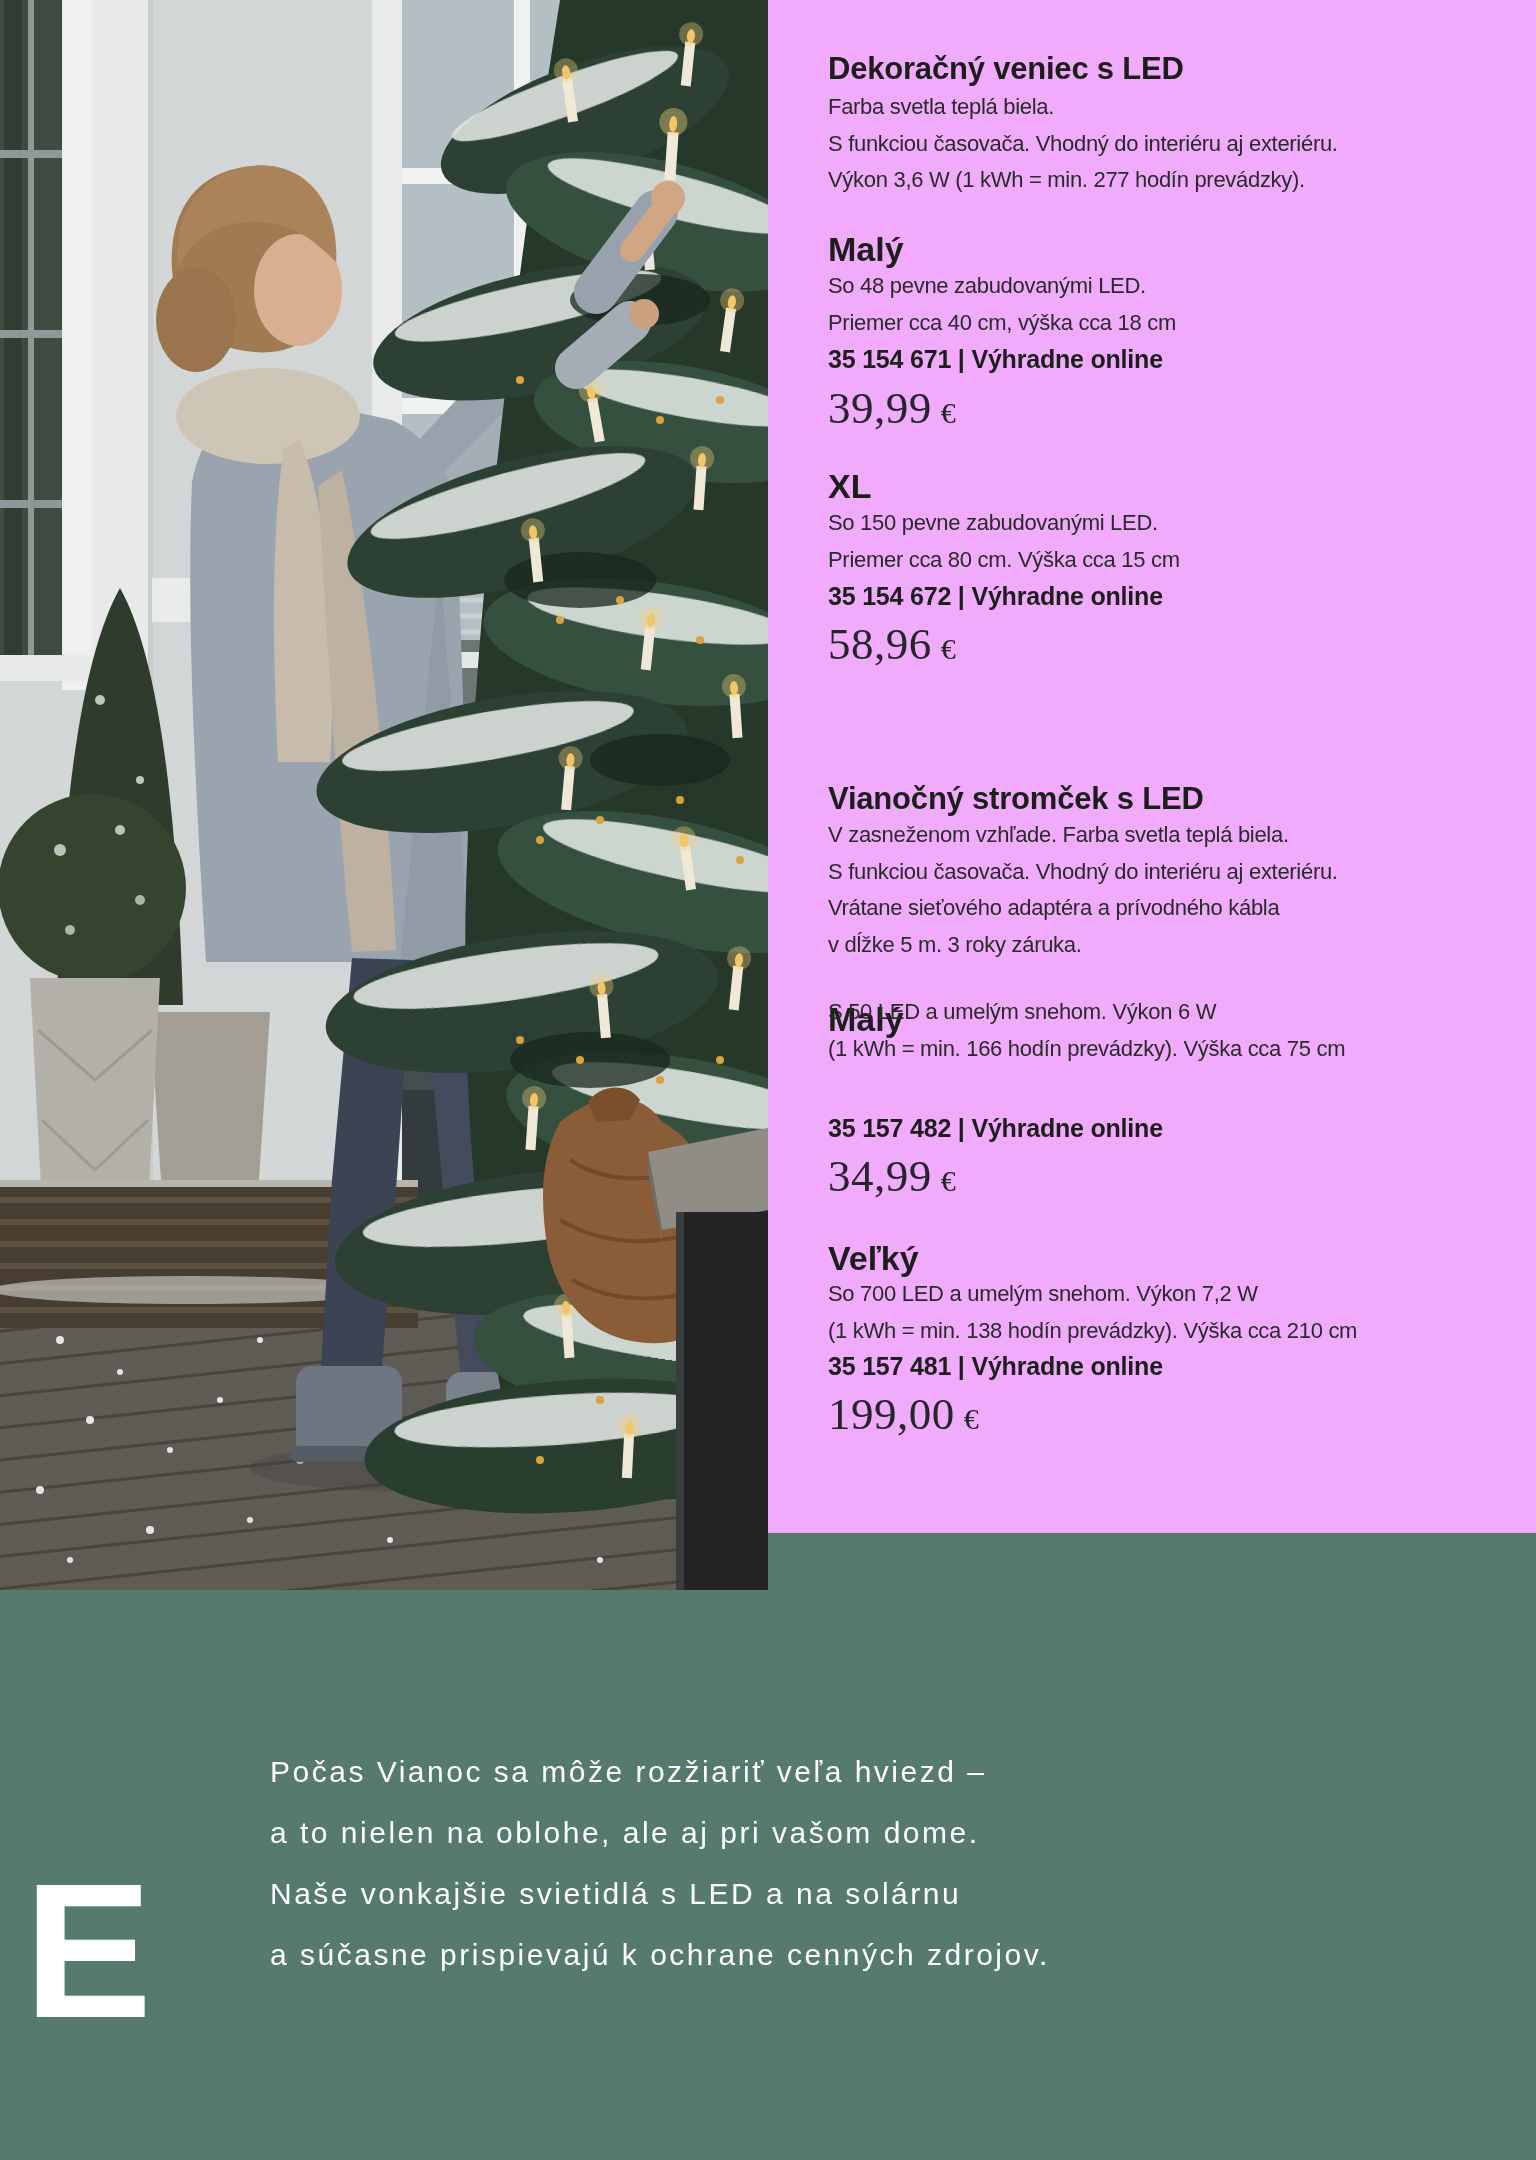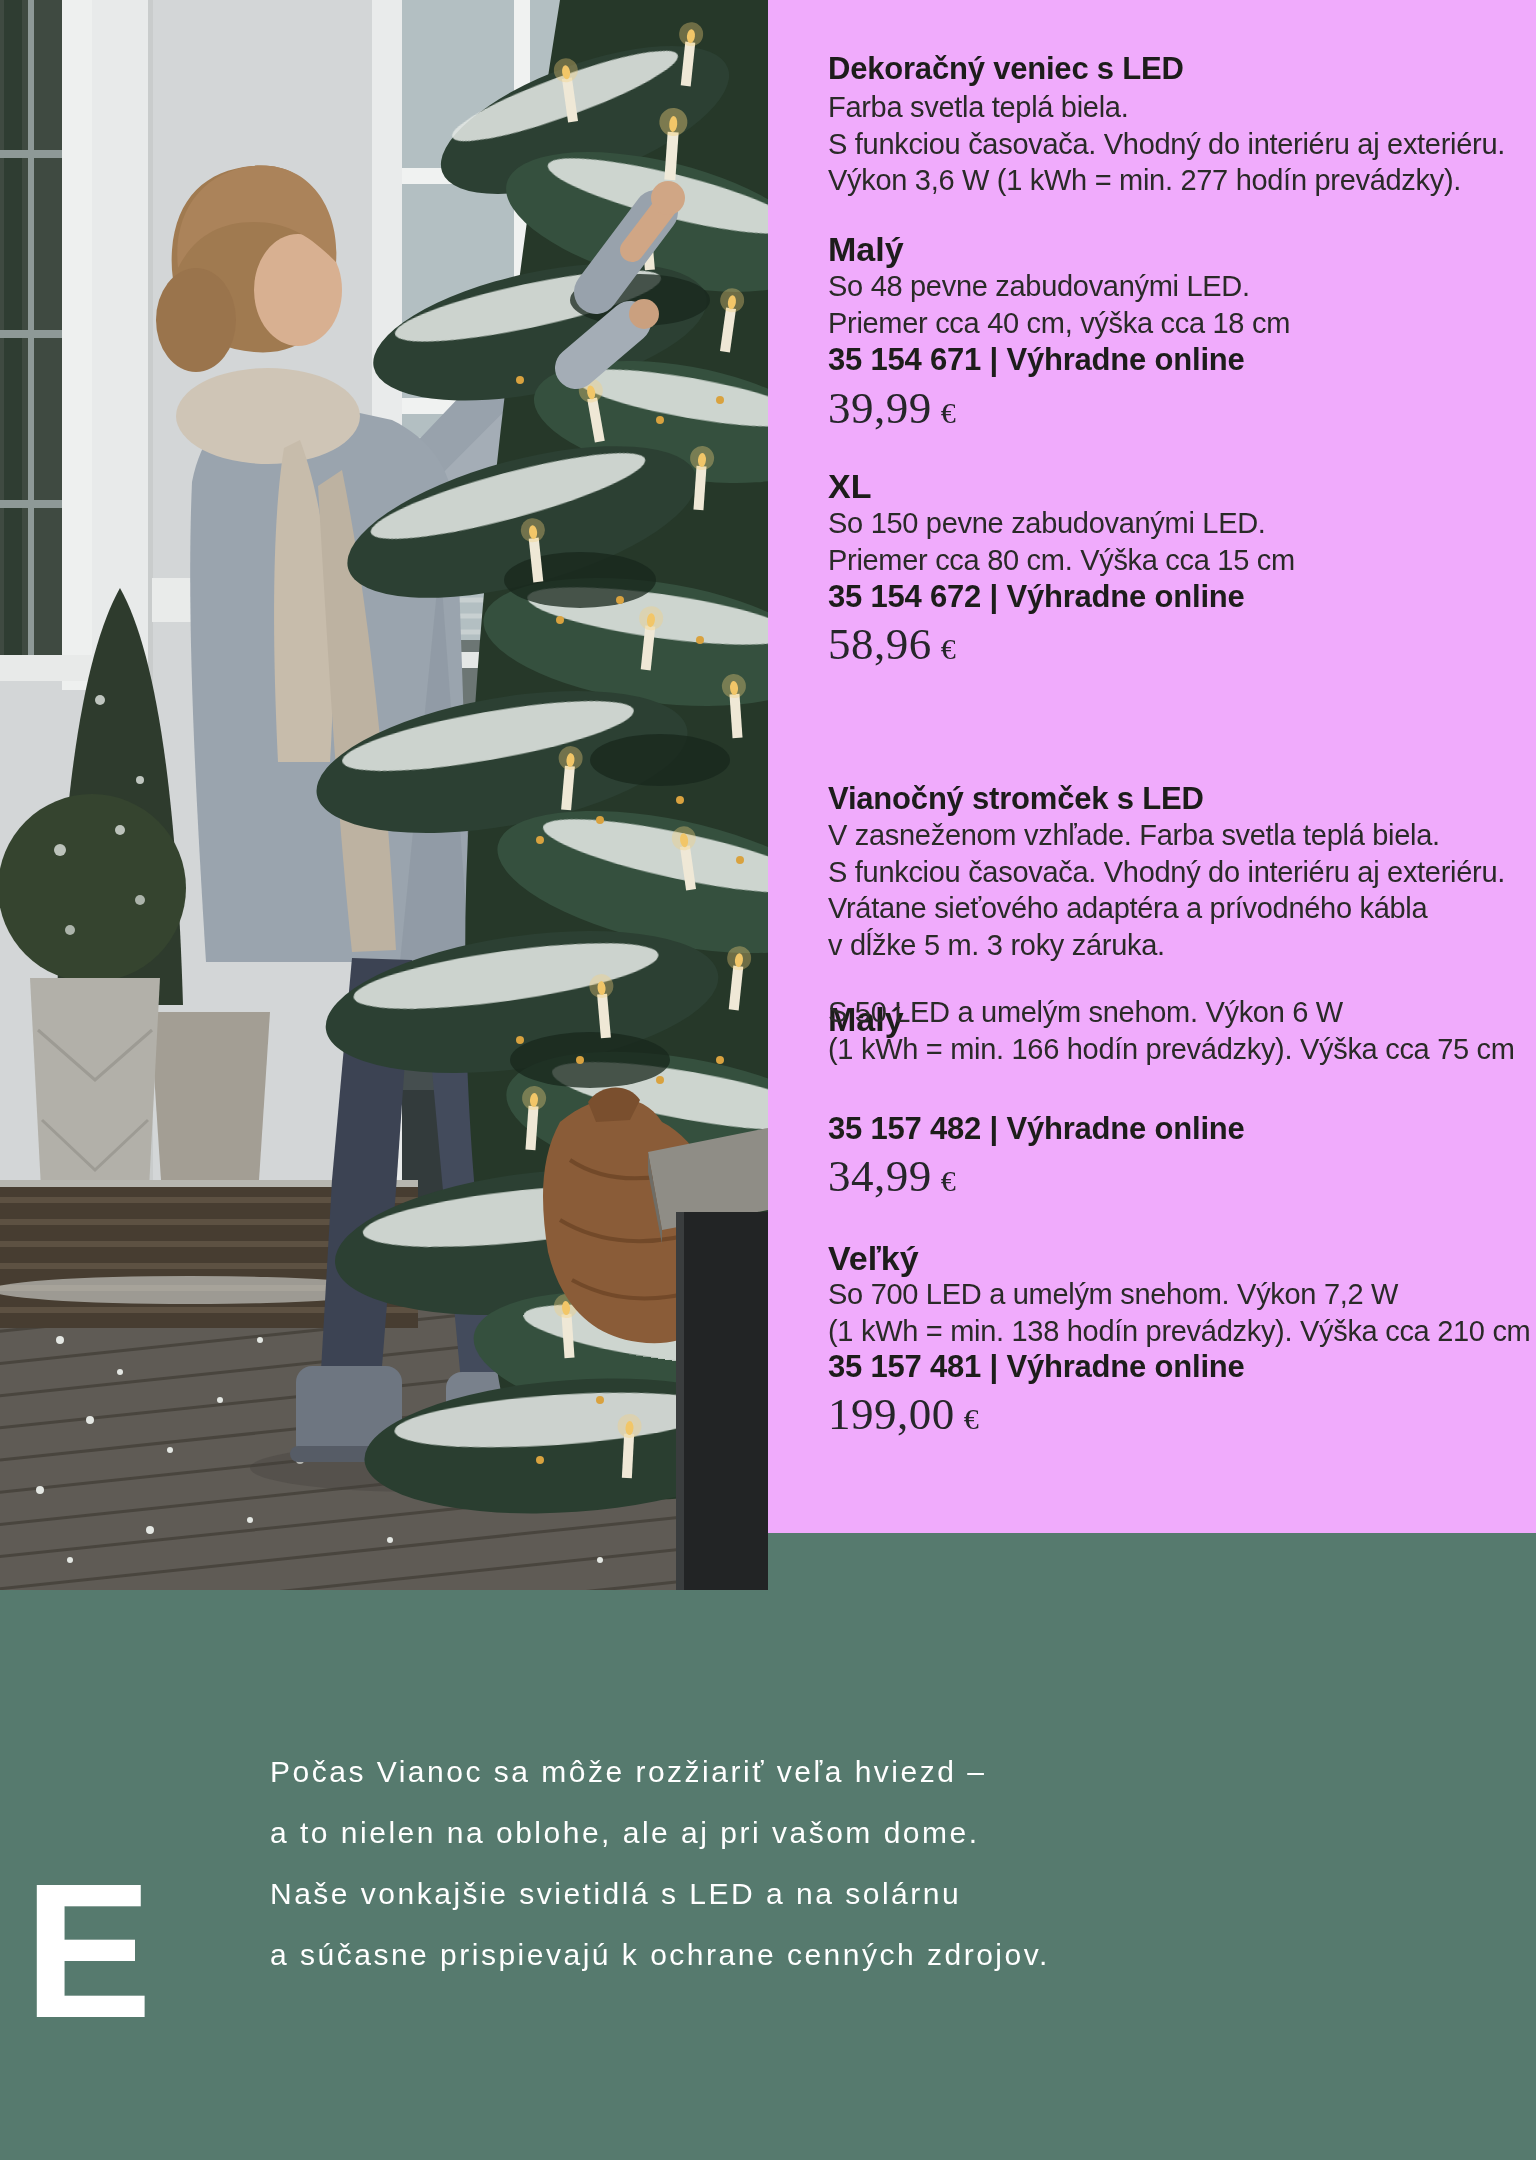--- a/index.html
+++ b/index.html
@@ -5,23 +5,23 @@
   html,body{margin:0;padding:0;background:#ffffff;}
   .page{position:relative;width:1536px;height:2160px;background:#f0abfc;overflow:hidden;
         font-family:"Liberation Sans",sans-serif;color:#20201e;}
   
   .photo{position:absolute;left:0;top:0;width:768px;height:1590px;z-index:3;}
   .photo svg{display:block;}
   
   .pcol{position:absolute;left:828px;top:0;width:700px;height:1533px;z-index:2;}
   .pcol > div{position:absolute;left:0;white-space:nowrap;}
   .ptitle{font-size:31px;font-weight:bold;letter-spacing:-0.2px;line-height:40px;color:#1d1d1b;}
-  .pbody{font-size:29px;line-height:36.5px;letter-spacing:-0.3px;color:#2a2a28;}
+  .pbody{font-size:22px;line-height:36.5px;letter-spacing:-0.3px;color:#2a2a28;}
   .phead{font-size:34px;font-weight:bold;line-height:37px;color:#1d1d1b;}
-  .partno{font-size:31px;font-weight:bold;letter-spacing:-0.2px;line-height:37px;color:#1d1d1b;}
+  .partno{font-size:25px;font-weight:bold;letter-spacing:-0.2px;line-height:37px;color:#1d1d1b;}
   .price{font-family:Liberation Serif, serif;font-size:45px;line-height:50px;
          letter-spacing:0.5px;color:#26262a;}
   .price .eur{font-size:30px;margin-left:9px;}
   
   .footer{position:absolute;left:0;top:1533px;width:1536px;height:627px;background:#567a6e;z-index:1;}
   .footer-text{position:absolute;left:270px;top:208px;font-size:30px;line-height:61px;
                letter-spacing:2.5px;color:#ffffff;white-space:nowrap;}
   .initial{position:absolute;left:24px;top:322px;font-size:192px;font-weight:700;line-height:192px;
            color:#ffffff;}
 </style>

